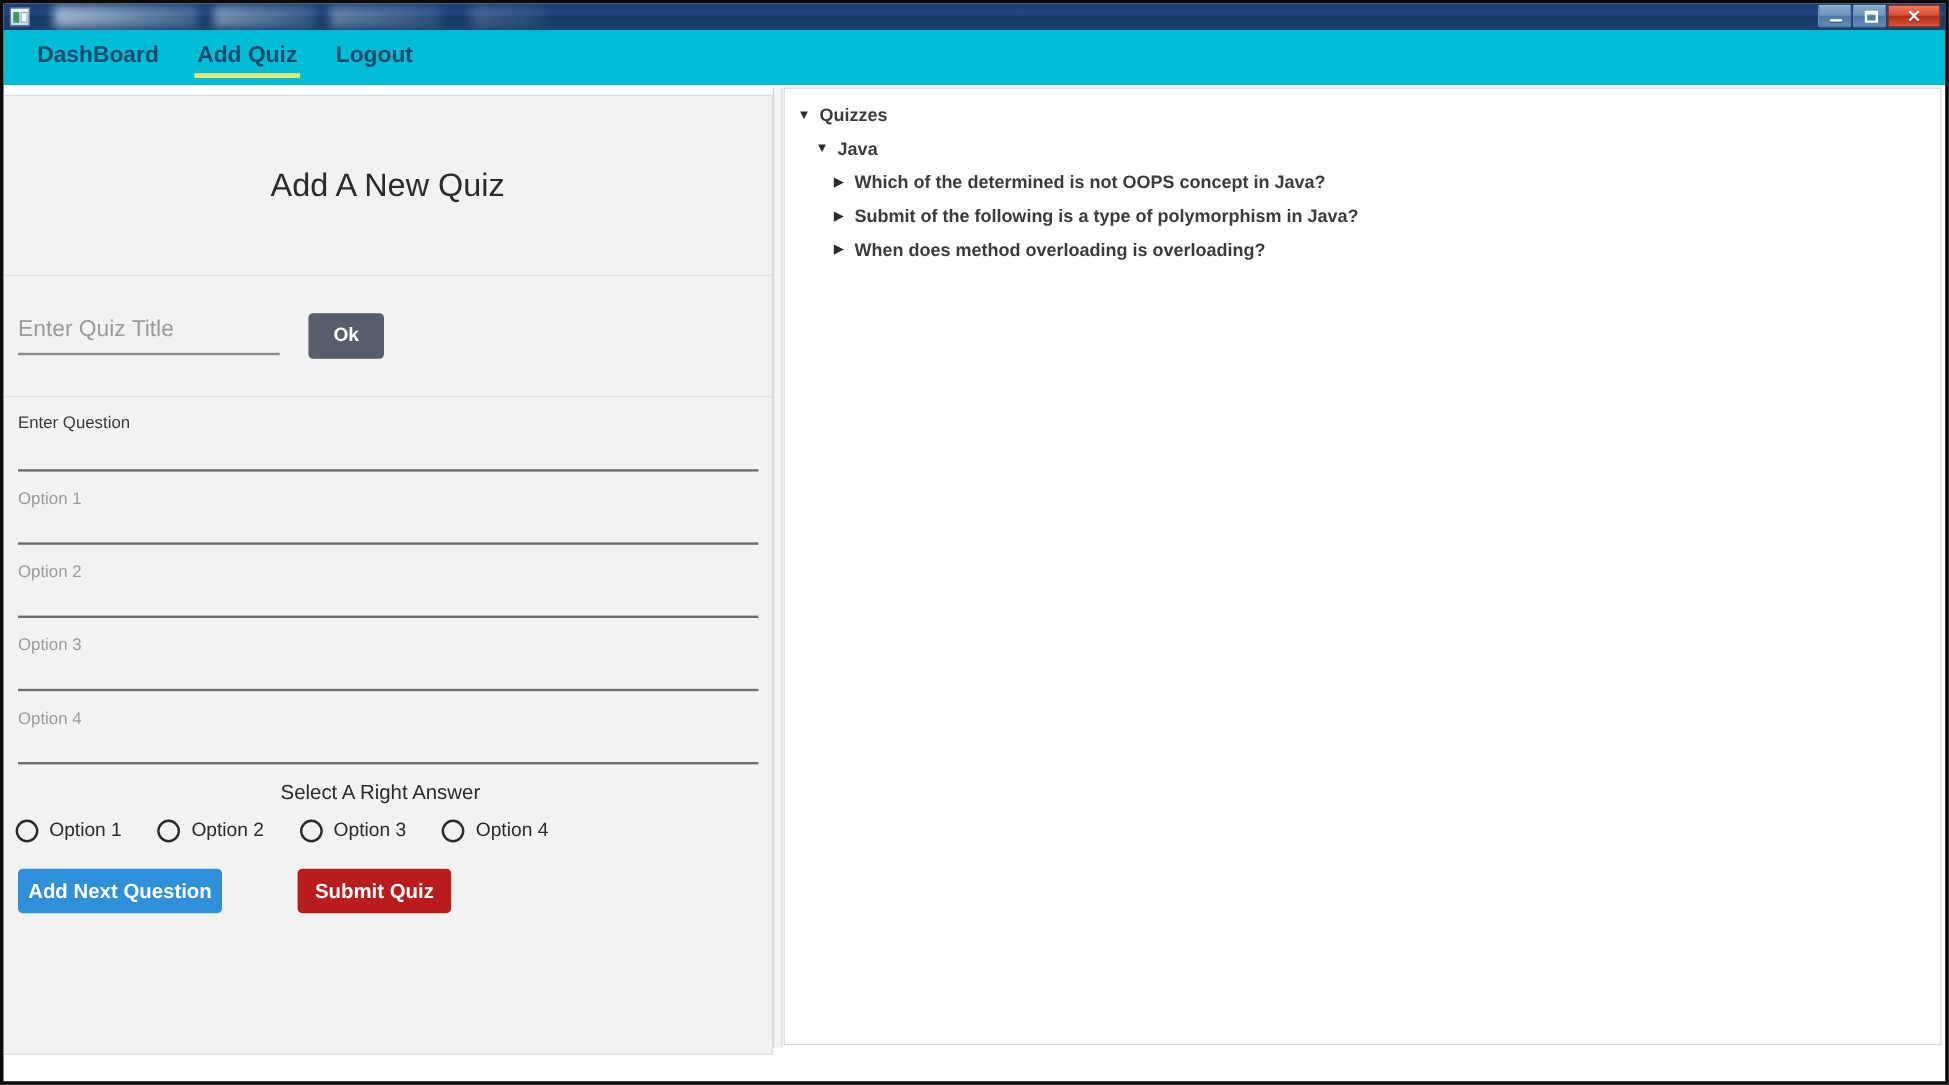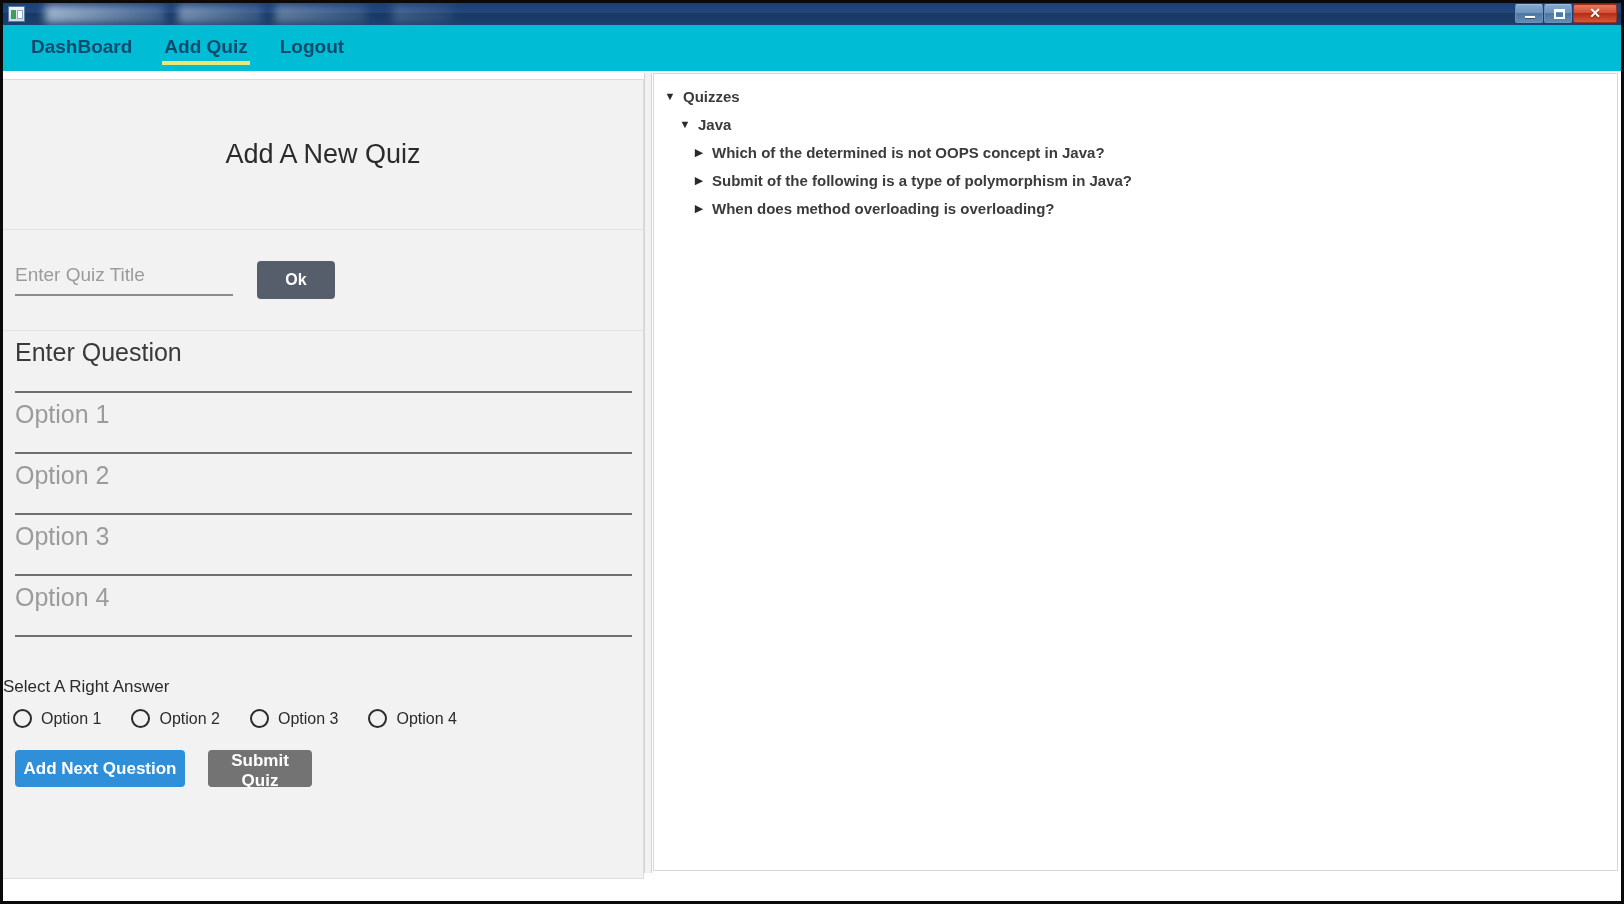--- a/index.html
+++ b/index.html
@@ -208,21 +208,21 @@
     font-family: "Liberation Sans", sans-serif;
     font-size: 19px;
     color: #000000;
     padding: 0 0 8px 0;
     outline: none;
   }
   .quiz-title-input::placeholder { color: #9b9b9b; }
 
   .ok-button {
     margin-left: 24px;
-    width: 78px;
+    width: 63px;
     height: 38px;
     background: #565d6b;
     color: #ffffff;
     font-size: 16px;
     font-weight: bold;
     border: none;
     border-radius: 4px;
     cursor: pointer;
     font-family: "Liberation Sans", sans-serif;
   }
@@ -231,41 +231,40 @@
     position: relative;
     padding: 0 12px;
     box-sizing: border-box;
   }
   .field-line {
     width: 617px;
     border: none;
     border-bottom: 2px solid #6f6f6f;
     background: transparent;
     font-family: "Liberation Sans", sans-serif;
-    font-size: 25px;
+    font-size: 14px;
     color: #3a3a3a;
     outline: none;
     display: block;
     box-sizing: border-box;
   }
   .field-line::placeholder { color: #9b9b9b; }
   .field-line.dark-ph::placeholder { color: #3a3a3a; }
 
   #question-field { height: 62px; padding: 0 0 18px 0; }
   .option-field  { height: 61px; padding: 0 0 16px 0; }
 
   .answer-section {
     padding-top: 14px;
   }
   .answer-label {
-    text-align: left;
+    text-align: center;
     font-size: 17px;
     color: #2b2b2b;
     padding-right: 12px;
-    margin-top: 26px;
   }
   .radio-row {
     display: flex;
     align-items: center;
     padding: 12px 0 0 10px;
   }
   .radio-item {
     display: flex;
     align-items: center;
     margin-right: 30px;
@@ -281,33 +280,34 @@
   }
   .radio-text {
     margin-left: 9px;
     font-size: 16px;
     color: #2b2b2b;
   }
 
   .action-row {
     display: flex;
     padding: 22px 1px 0 12px;
+    gap: 40px;
   }
   .btn {
     border: none;
     border-radius: 4px;
     color: #fff;
     font-size: 17px;
     font-weight: bold;
     cursor: pointer;
     font-family: "Liberation Sans", sans-serif;
     height: 37px;
   }
   .btn-add { background: #2f8fd8; width: 170px; }
-  .btn-submit { background: #737373; width: 104px; margin-left: 23px; }
+  .btn-submit { background: #b91c1c; width: 128px; margin-left: 23px; }
 
   
   #splitter {
     position: absolute;
     left: 641px; top: 2px;
     width: 8px;
     height: 800px;
     background: #f2f2f2;
     border-left: 1px solid #d4d4d4;
     border-right: 1px solid #d4d4d4;

